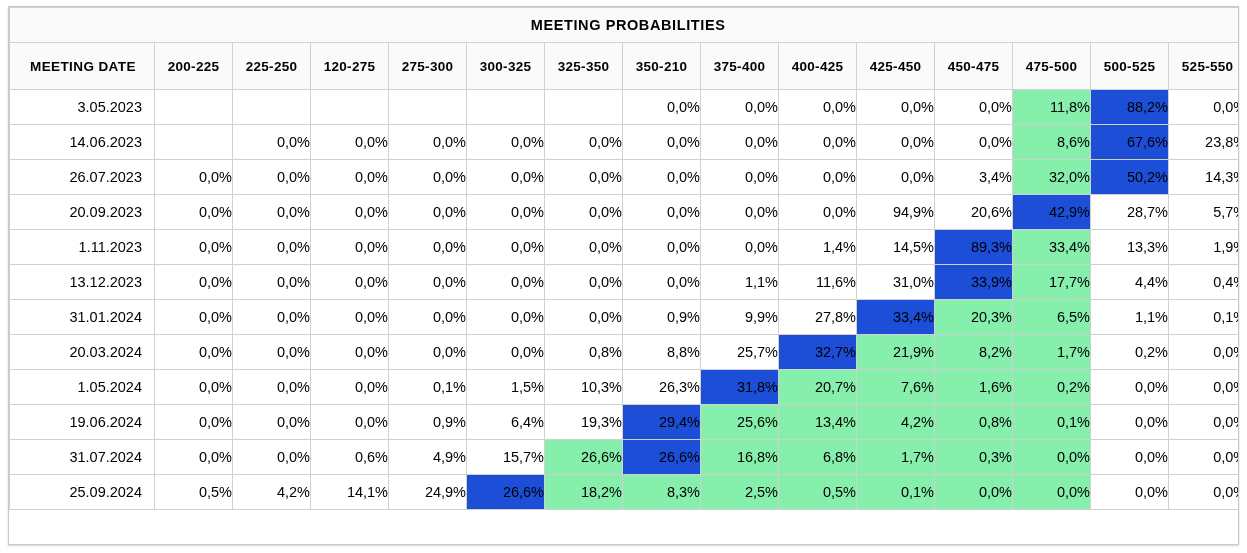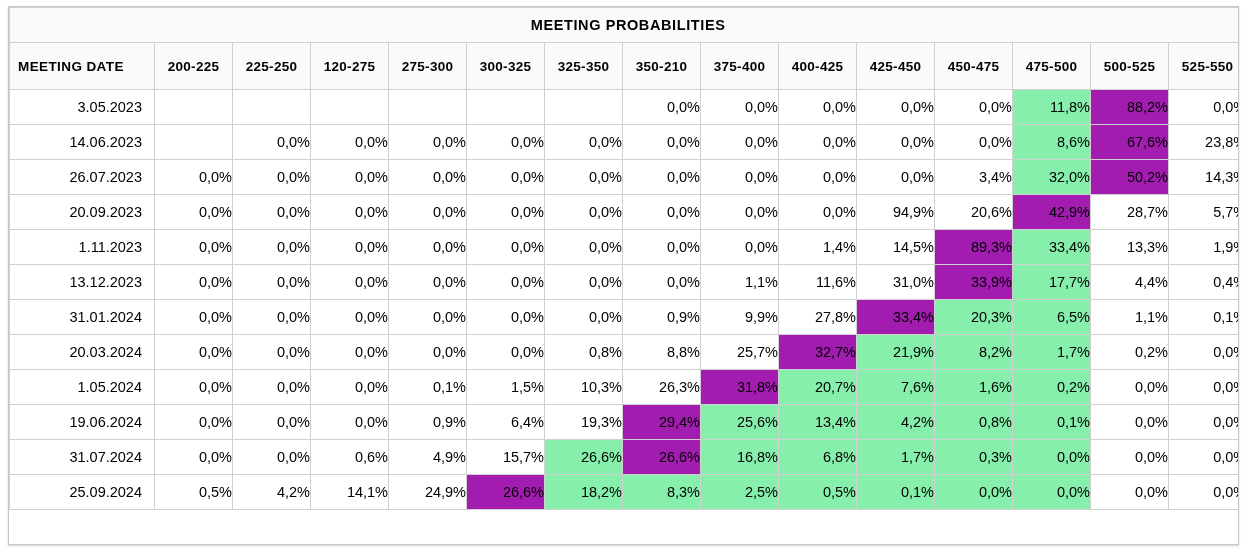--- a/index.html
+++ b/index.html
@@ -53,34 +53,34 @@
   }
   thead.hdr th {
     background: #fafafa;
     font-weight: bold;
     font-size: 13.5px;
     height: 46px;
     letter-spacing: 0.3px;
   }
   thead.hdr th.first {
     text-align: left;
-    padding-left: 8px;
+    padding-left: 20px;
     letter-spacing: 0.4px;
   }
   tbody td {
     text-align: right;
     padding-right: 11px;
     background: #ffffff;
   }
   tbody td.datecell {
     padding-right: 12px;
     padding-left: 35px;
   }
   td.hl-yellow { background: #86efac; }
-  td.hl-blue { background: #a21caf; }
+  td.hl-blue { background: #1d4ed8; }
   td.empty { background: #ffffff; }
 </style>
 </head>
 <body>
 
 <div id="wrap">
   <div class="panel">
     <table class="prob">
       <colgroup>
         <col style="width:145px">

